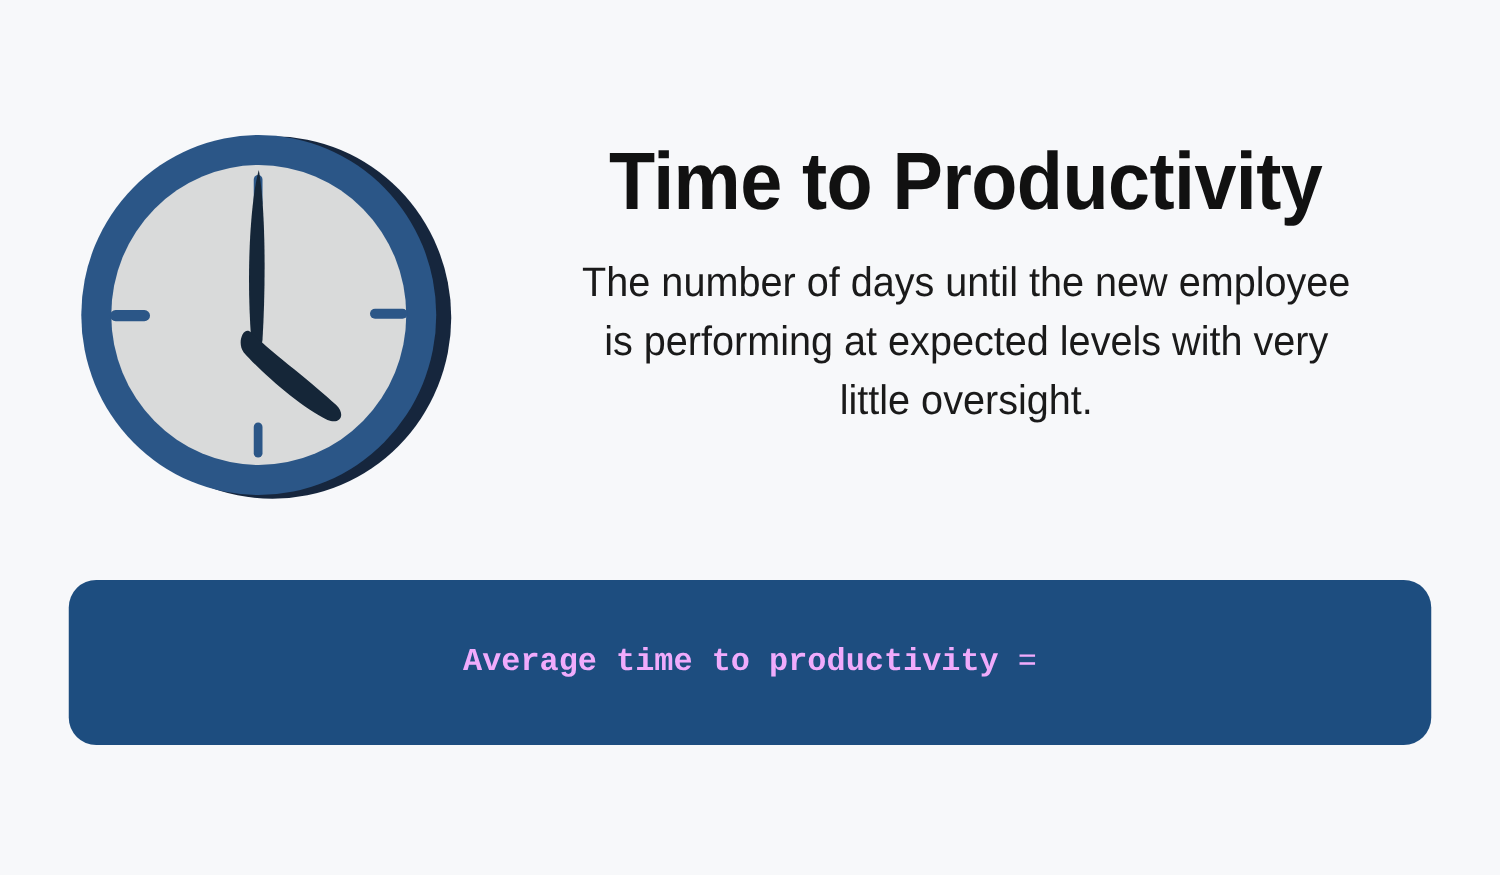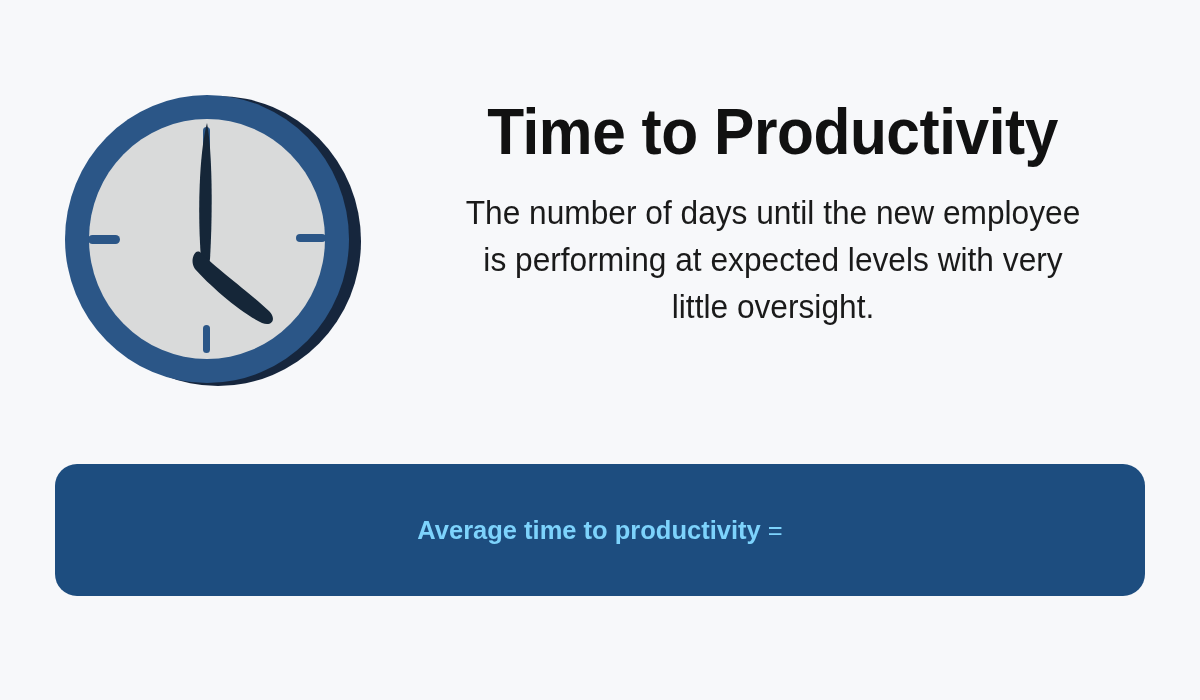--- a/index.html
+++ b/index.html
@@ -12,21 +12,21 @@
     background: #f7f8fa;
     font-family: "Liberation Sans", sans-serif;
     overflow: hidden;
     position: relative;
   }
 
   
   .hero {
     position: absolute;
     left: 0;
-    top: 4px;
+    top: 17px;
     width: 1200px;
     height: 440px;
     display: flex;
     flex-direction: row;
     align-items: flex-start;
   }
 
   .clock-wrap {
     width: 400px;
     height: 440px;
@@ -83,22 +83,22 @@
     border-radius: 22px;
     display: flex;
     flex-direction: column;
     align-items: center;
     justify-content: center;
     box-sizing: border-box;
     padding: 0 16px;
   }
 
   .formula-line {
-    color: #7dd3fc;
-    font-family: Liberation Sans, sans-serif;
+    color: #f0abfc;
+    font-family: Liberation Mono, monospace;
     font-size: 25.5px;
     line-height: 1.34;
     text-align: center;
     white-space: nowrap;
   }
   .fw-bold { font-weight: 700; }
   .fw-reg  { font-weight: 400; }
 </style>
 </head>
 <body>

